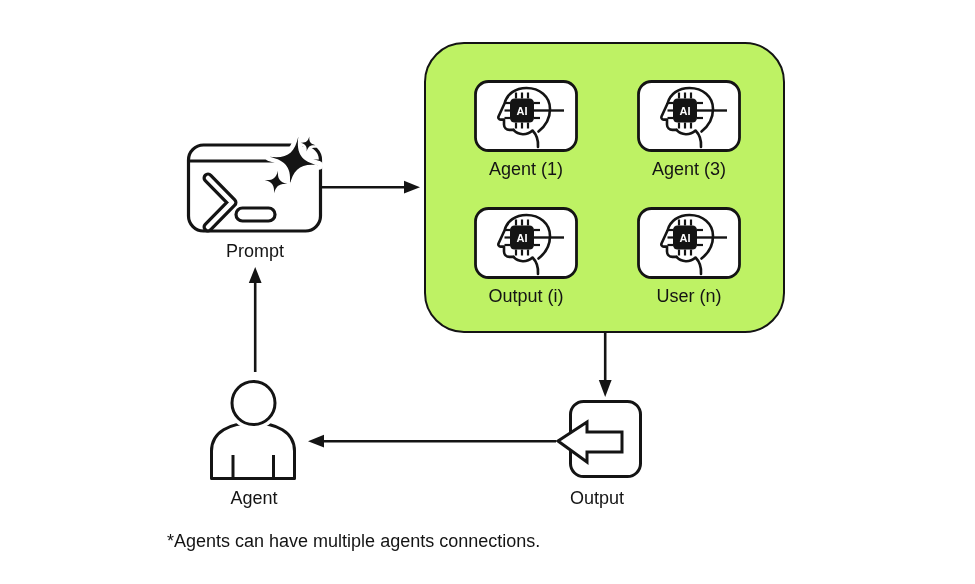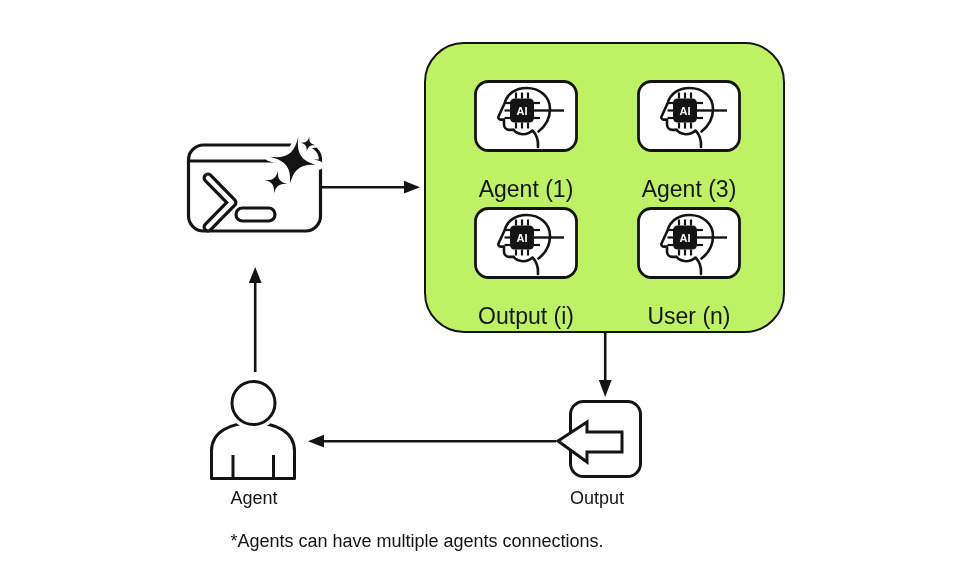--- a/index.html
+++ b/index.html
@@ -10,24 +10,24 @@
   .abs{position:absolute;}
   .node-label{
     position:absolute;text-align:center;font-size:18px;color:#141414;line-height:20px;
   }
   .agents-box{
     position:absolute;left:424px;top:42px;width:361px;height:291px;
     border:2.6px solid #141414;border-radius:40px;box-sizing:border-box;background:#bef264;
   }
   .agent-group{position:absolute;width:104px;}
   .agent-group .agent-label{
-    width:104px;text-align:center;font-size:23px;margin-top:24px;color:#141414;
+    width:104px;text-align:center;font-size:18px;margin-top:7px;color:#141414;
   }
   .footnote{
-    position:absolute;left:167px;top:531px;width:500px;text-align:center;
+    position:absolute;left:167px;top:531px;width:500px;
     font-size:18px;color:#141414;
   }
   svg{display:block;}
 </style>
 </head>
 <body>
 
 <div class="canvas">
 
   <div class="abs" style="left:183px;top:130px;">
@@ -49,20 +49,21 @@
       <g transform="rotate(10 93 52)">
         <path d="M93,40.5 C93.8,48.5 96.5,51.2 104.5,52 C96.5,52.8 93.8,55.5 93,63.5 C92.2,55.5 89.5,52.8 81.5,52 C89.5,51.2 92.2,48.5 93,40.5 Z" fill="#ffffff" stroke="#ffffff" stroke-width="7" stroke-linejoin="round"></path>
         <path d="M93,40.5 C93.8,48.5 96.5,51.2 104.5,52 C96.5,52.8 93.8,55.5 93,63.5 C92.2,55.5 89.5,52.8 81.5,52 C89.5,51.2 92.2,48.5 93,40.5 Z" fill="#141414"></path>
       </g>
       <g transform="rotate(10 125 14)">
         <path d="M125,6.5 C125.6,11.7 127.3,13.4 132.5,14 C127.3,14.6 125.6,16.3 125,21.5 C124.4,16.3 122.7,14.6 117.5,14 C122.7,13.4 124.4,11.7 125,6.5 Z" fill="#ffffff" stroke="#ffffff" stroke-width="5" stroke-linejoin="round"></path>
         <path d="M125,6.5 C125.6,11.7 127.3,13.4 132.5,14 C127.3,14.6 125.6,16.3 125,21.5 C124.4,16.3 122.7,14.6 117.5,14 C122.7,13.4 124.4,11.7 125,6.5 Z" fill="#141414"></path>
       </g>
     </svg>
   </div>
+  <div class="node-label" style="left:190px;top:241px;width:130px;">Prompt</div>
 
   <svg class="abs" style="left:318px;top:178px;" width="104" height="18" viewBox="0 0 104 18">
     <line x1="1" y1="9.2" x2="88" y2="9.2" stroke="#141414" stroke-width="2.6"></line>
     <polygon points="86,2.8 102,9.2 86,15.6" fill="#141414"></polygon>
   </svg>
 
   <div class="agents-box">
 
     <div class="agent-group" style="left:48px;top:36px;">
       <svg width="104" height="72" viewBox="0 0 104 72">

